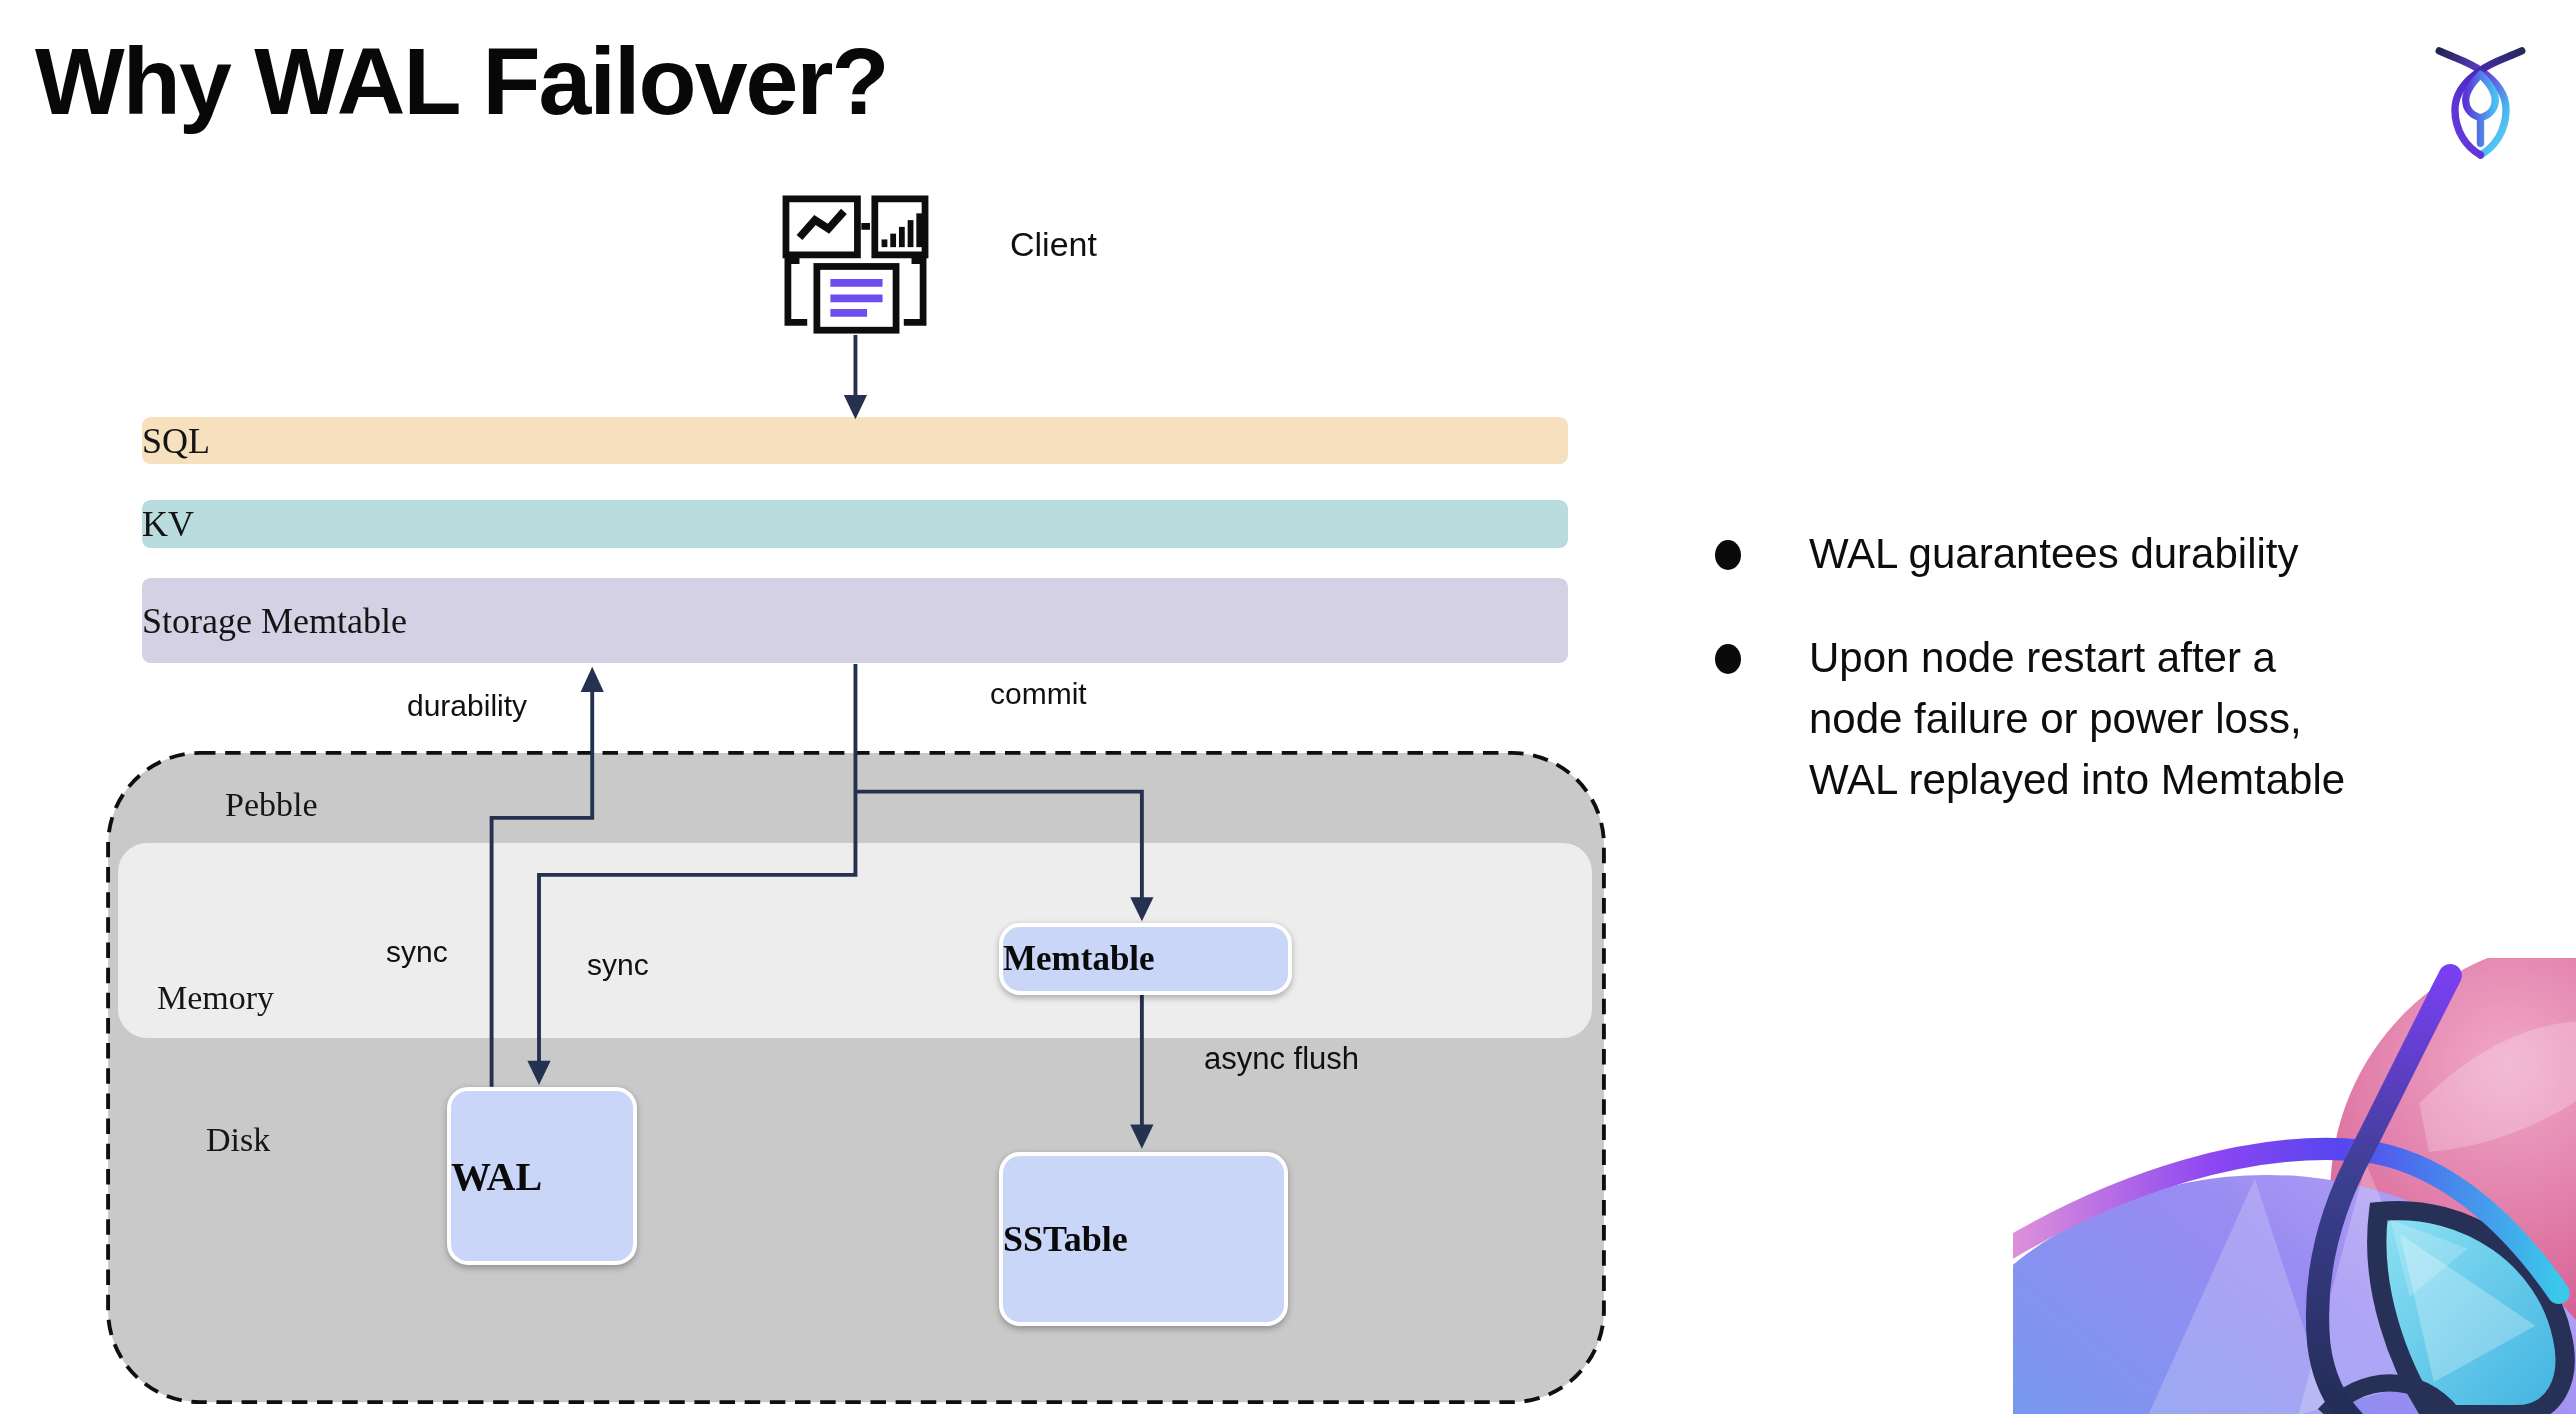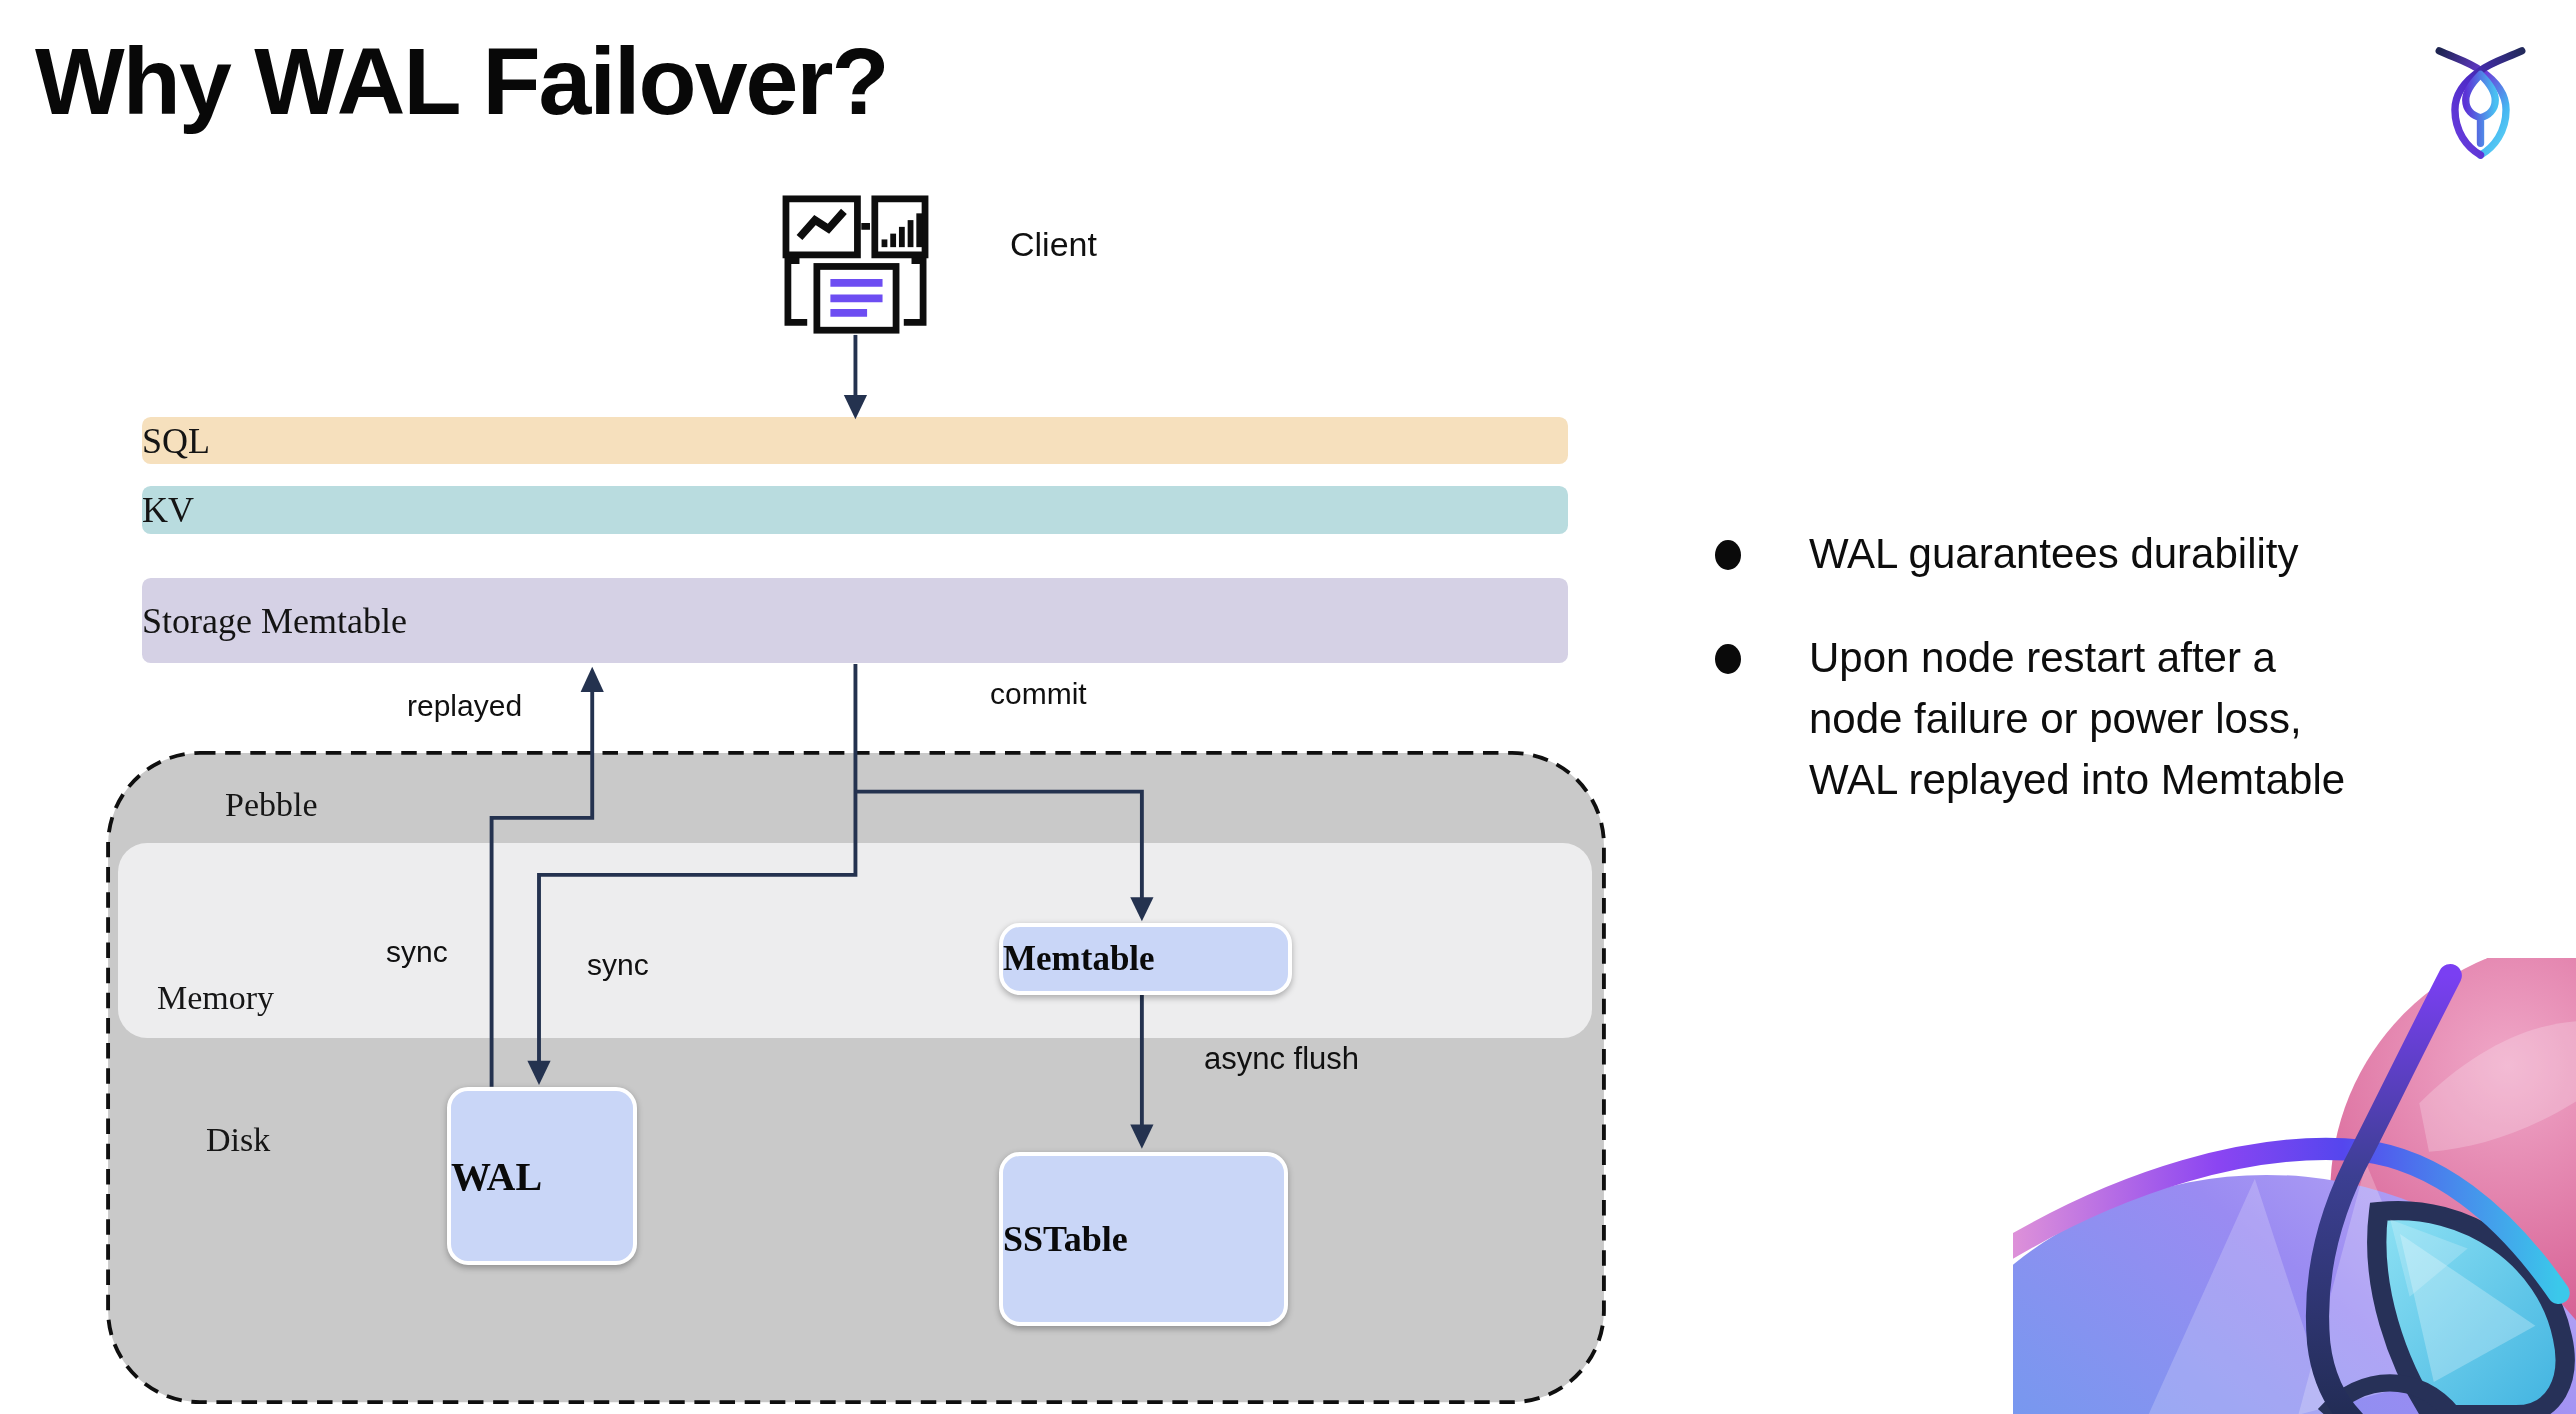--- a/index.html
+++ b/index.html
@@ -12,21 +12,21 @@
   .title{
     left:35px;top:27px;font-size:95px;font-weight:800;letter-spacing:-1.9px;color:#080808;
     font-family:"Liberation Sans","DejaVu Sans",sans-serif;
   }
   
   .bar{
     left:142px;width:1426px;border-radius:8.7px;display:flex;align-items:center;
     font-family:"Liberation Serif","DejaVu Serif",serif;font-size:36px;color:#141414;z-index:2;
   }
   .bar-sql{top:417px;height:47px;background:#f6e0bd;}
-  .bar-kv{top:486px;height:48px;background:#b9dcdf;}
+  .bar-kv{top:500px;height:48px;background:#b9dcdf;}
   .bar-storage{top:578px;height:85px;background:#d5d1e5;}
   
   .pebble-svg{left:105px;top:750px;z-index:1;}
   .memory-band{left:118px;top:843px;width:1474px;height:195px;background:#ededee;border-radius:29px;z-index:2;}
   .zone-label{
     font-family:"Liberation Serif","DejaVu Serif",serif;font-size:34px;color:#161616;z-index:7;
   }
   .lbl-pebble{left:225px;top:786px;}
   .lbl-memory{left:157px;top:979px;}
   .lbl-disk{left:206px;top:1093px;margin-top:28px;}
@@ -141,21 +141,21 @@
     </g>
     <g fill="#24324f" stroke="none">
       <polygon points="872,408 896,408 884,433"></polygon>
       <polygon points="600,715 624,715 612,689"></polygon>
       <polygon points="545,1096 569,1096 557,1121"></polygon>
       <polygon points="1168,927 1192,927 1180,952"></polygon>
       <polygon points="1168,1162 1192,1162 1180,1187"></polygon>
     </g>
   </svg>
 
-  <div class="abs edge-label lbl-committed">replayed</div>
+  <div class="abs edge-label lbl-committed">durability</div>
   <div class="abs edge-label lbl-commit">commit</div>
   <div class="abs edge-label lbl-sync-left">sync</div>
   <div class="abs edge-label lbl-sync-right">sync</div>
   <div class="abs edge-label lbl-async-flush">async flush</div>
 
   <div class="abs node node-wal">
     <span>WAL</span>
   </div>
   <div class="abs node node-memtable">
     <span>Memtable</span>

